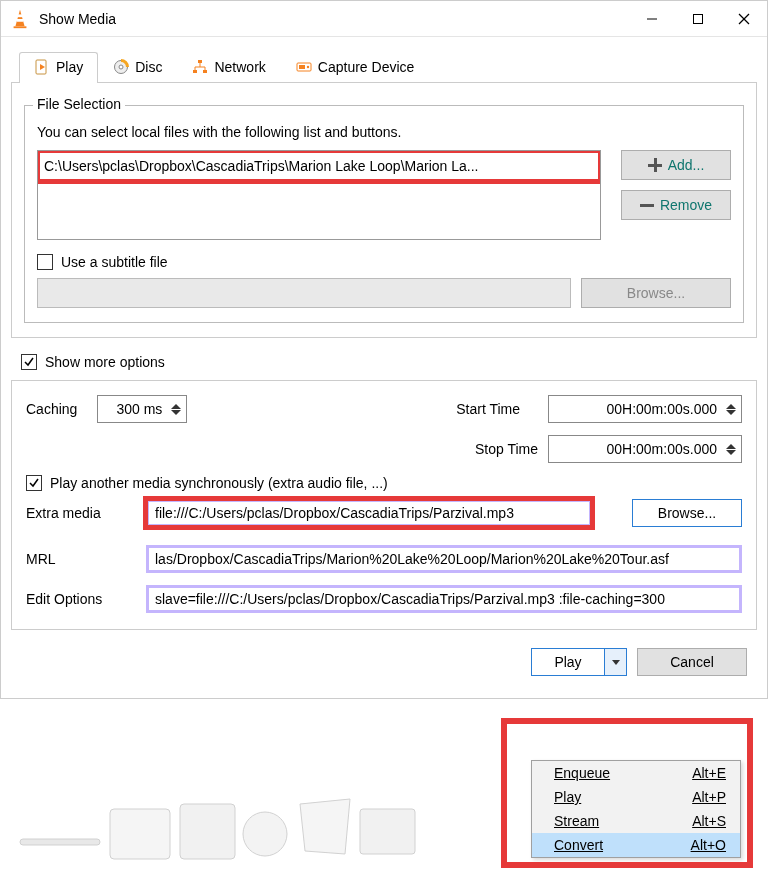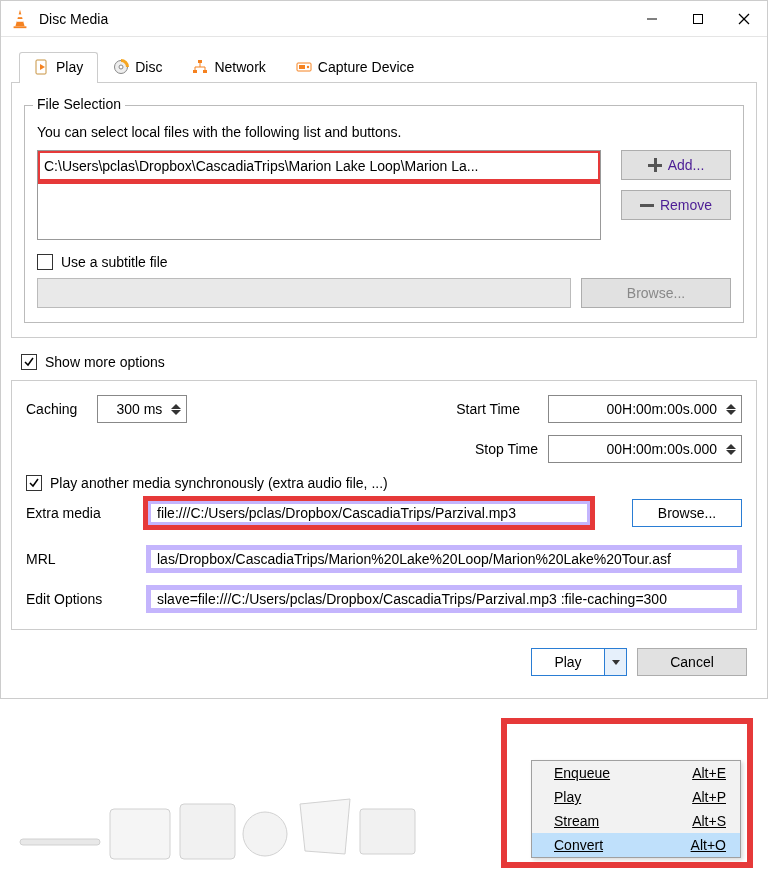--- a/index.html
+++ b/index.html
@@ -48,21 +48,21 @@
   }
   .file-list .selected {
     background:#fff; padding:4px 6px; white-space:nowrap; overflow:hidden; text-overflow:ellipsis;
   }
   .red-highlight { outline: 5px solid #e63939; outline-offset: -2px; }
 
   .btncol { display:flex; flex-direction:column; gap:10px; width:110px; }
   .btn {
     display:flex; align-items:center; justify-content:center; gap:6px;
     height:30px; background:#e1e1e1; border:1px solid #adadad;
-    font-size:14px; color:#4c1d95;
+    font-size:14px; color:#0f766e;
   }
   .btn.disabled { color:#888; }
   .plus-ic { width:14px; height:14px; background:
     conic-gradient(#0000 0 0); position:relative; }
   .plus-ic::before, .plus-ic::after {
     content:""; position:absolute; background:#555;
   }
   .plus-ic::before { left:6px; top:0; width:3px; height:14px; }
   .plus-ic::after  { top:6px; left:0; height:3px; width:14px; }
   .minus-ic { width:14px; height:3px; background:#555; }
@@ -84,21 +84,21 @@
     padding:0 2px 0 8px; gap:6px;
   }
   .spinner .val { min-width:56px; text-align:right; }
   .spinner.time .val { min-width:160px; text-align:right; }
   .spin-arrows { width:16px; display:flex; flex-direction:column; gap:1px; }
   .spin-arrows .up, .spin-arrows .down { width:0;height:0; border-left:5px solid transparent; border-right:5px solid transparent; margin:0 auto; }
   .spin-arrows .up { border-bottom:5px solid #333; }
   .spin-arrows .down { border-top:5px solid #333; }
 
   .text-input {
-    height:28px; border:5px solid #c4b5fd; background:#fff; padding:2px 6px; font-size:14px;
+    height:28px; border:3px solid #c4b5fd; background:#fff; padding:2px 6px; font-size:14px;
     display:flex; align-items:center; white-space:nowrap; overflow:hidden;
   }
   .browse-btn { width:110px; height:28px; border:1px solid #2a7dd4; background:#fff; display:flex; align-items:center; justify-content:center; }
 
   .bottom-bar { display:flex; justify-content:flex-end; gap:10px; padding: 8px 10px 12px 0; }
   .split-btn {
     display:flex; height:28px;
   }
   .split-btn .main { width:74px; border:1px solid #2a7dd4; display:flex; align-items:center; justify-content:center; }
   .split-btn .drop { width:22px; border:1px solid #2a7dd4; border-left:none; display:flex; align-items:center; justify-content:center; background:#e6f0fb; }
@@ -131,21 +131,21 @@
 
   <div class="titlebar">
     <span class="vlc-cone">
       <svg viewBox="0 0 24 24">
           <polygon points="12,2 17,20 7,20" fill="#f58220"></polygon>
           <rect x="9.5" y="7" width="5" height="3" fill="#fff"></rect>
           <rect x="8.5" y="12" width="7" height="3" fill="#fff"></rect>
           <rect x="5" y="20" width="14" height="2" fill="#f58220"></rect>
         </svg>
     </span>
-    <span class="title-text">Disc Media</span>
+    <span class="title-text">Show Media</span>
     <div class="win-btn">
       <svg width="12" height="12" viewBox="0 0 12 12">
           <line x1="1" y1="6" x2="11" y2="6" stroke="#000" stroke-width="1"></line>
         </svg>
     </div>
     <div class="win-btn">
       <svg width="12" height="12" viewBox="0 0 12 12">
           <rect x="1.5" y="1.5" width="9" height="9" fill="none" stroke="#000" stroke-width="1"></rect>
         </svg>
     </div>

